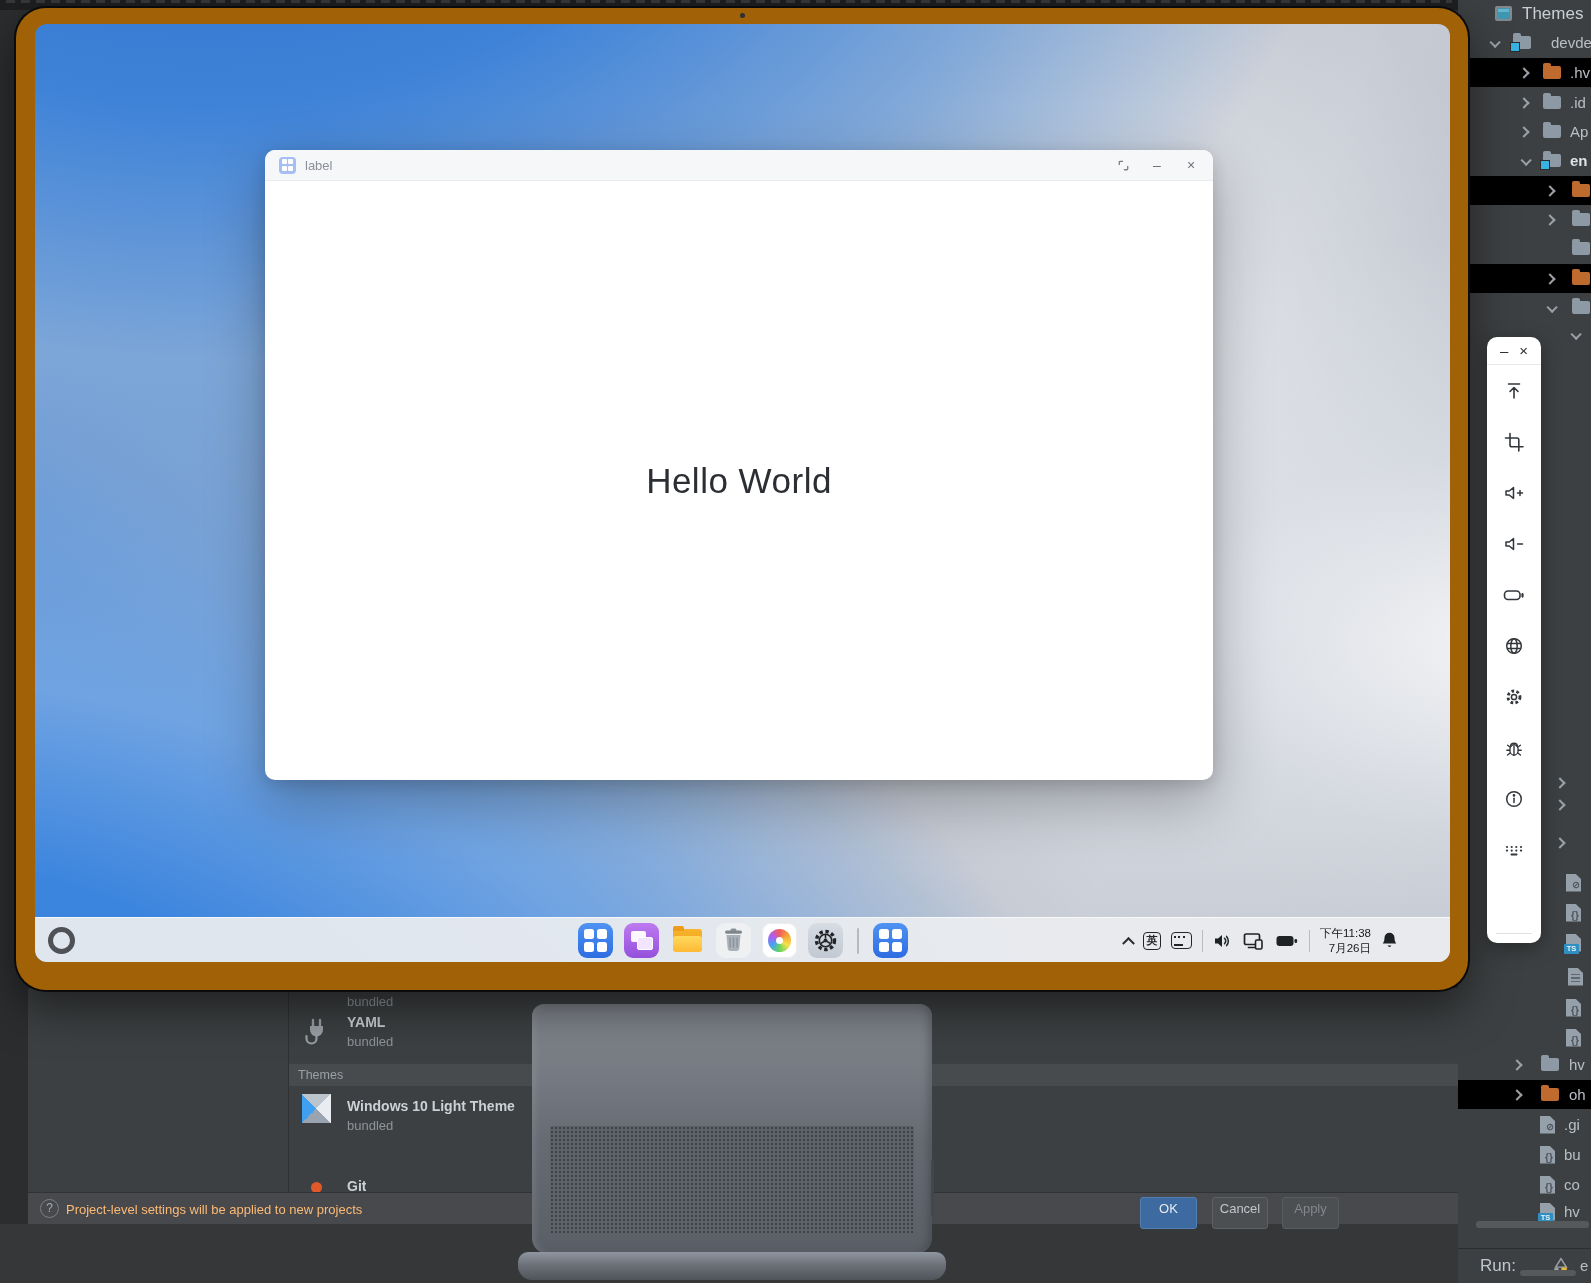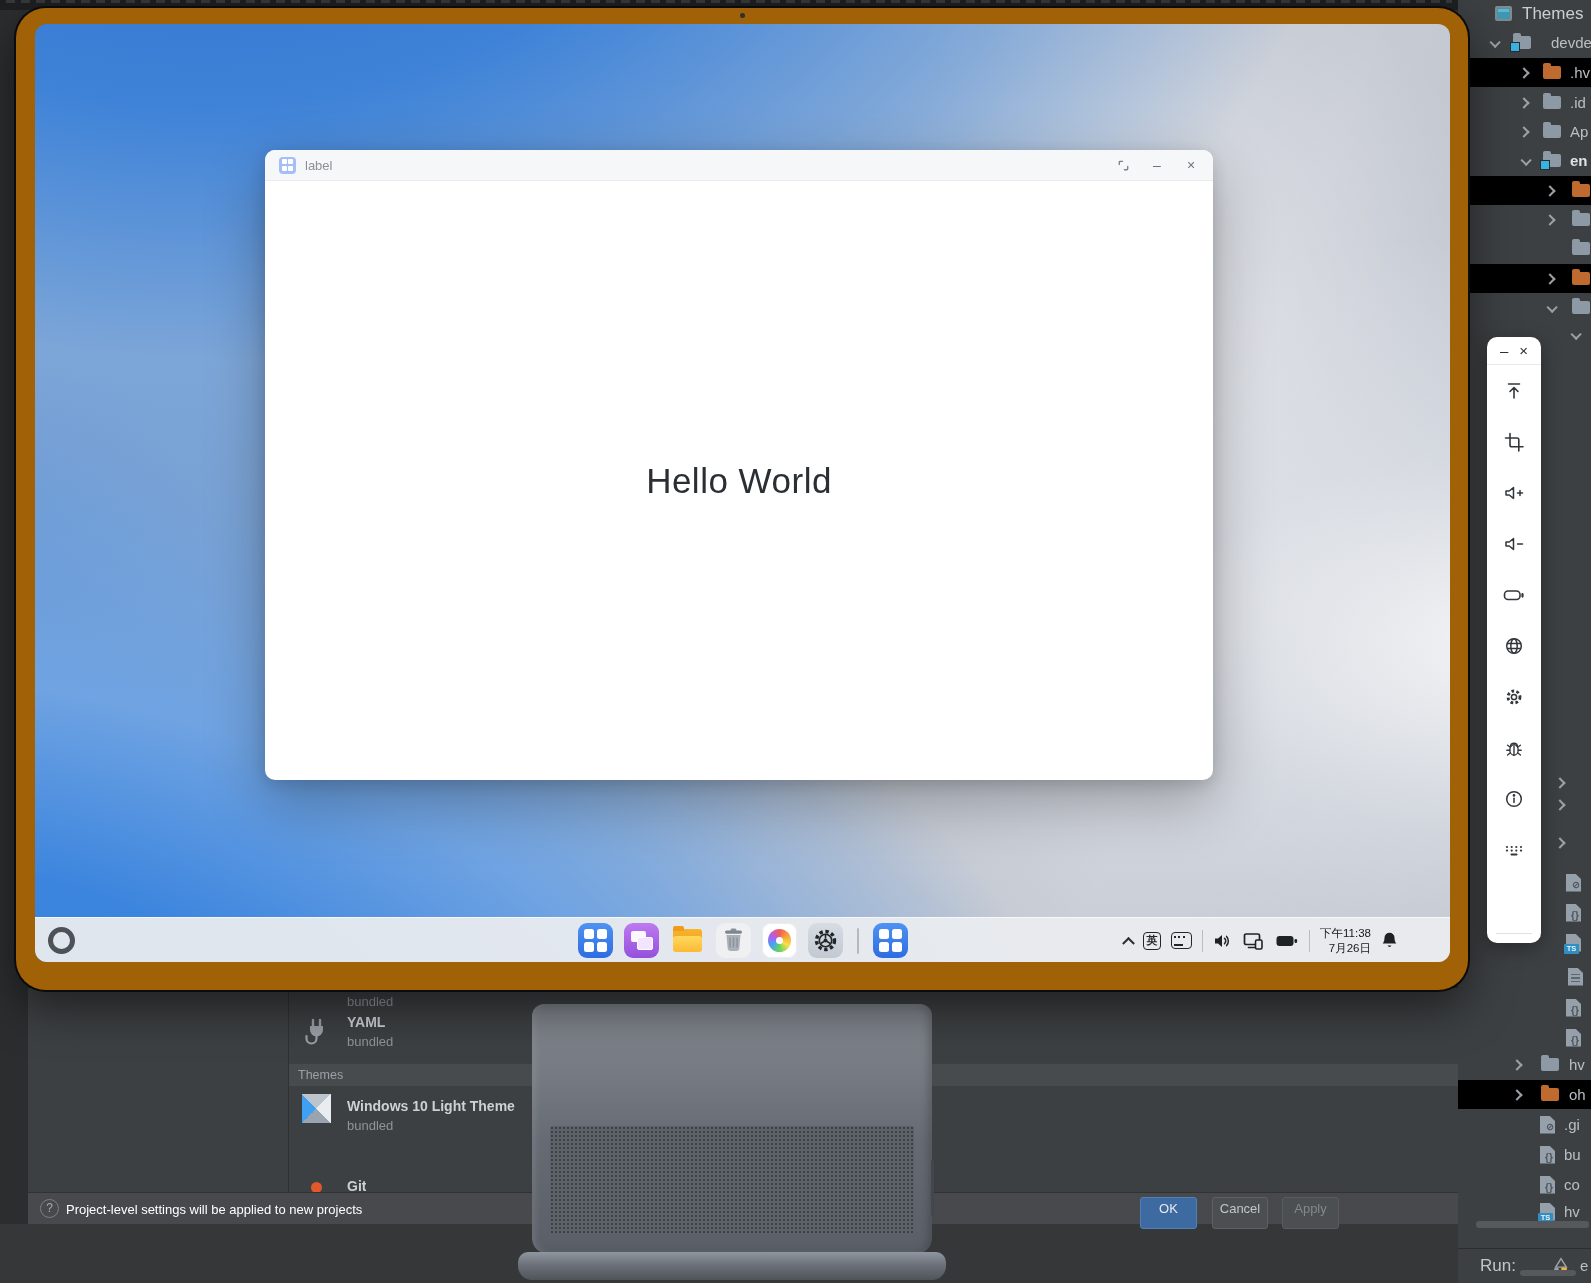--- a/index.html
+++ b/index.html
@@ -51,21 +51,21 @@
   .dlg-item-name { position:absolute; font-size:14px; font-weight:bold; color:#ccd1d6; }
   .dlg-item-status { position:absolute; font-size:13px; color:#8f949a; }
   .dlg-section { position:absolute; left:261px; right:0; height:22px; background:#484b4e; color:#9aa0a6; font-size:12.5px; line-height:22px; padding-left:9px; }
   .theme-icon { position:absolute; left:274px; top:106px; width:29px; height:29px;
     background:conic-gradient(from 45deg,#e9edf1 0 25%,#99a4b0 25% 50%,#3f9ff0 50% 75%,#bcc4cd 75% 100%); }
   .git-dot { position:absolute; left:283px; top:194px; width:11px; height:11px; border-radius:50%; background:#e0592b; }
   .git-label { position:absolute; left:319px; top:190px; font-size:14px; font-weight:bold; color:#ccd1d6; height:14px; overflow:hidden; }
   .dlg-status { position:absolute; left:0; top:204px; width:100%; height:32px; background:#47494c; border-top:1px solid #303234; }
   .help-circle { position:absolute; left:12px; top:6px; width:19px; height:19px; border:1.5px solid #7b8085; border-radius:50%;
     color:#a8adb2; font-size:12px; text-align:center; line-height:17px; }
-  .dlg-hint { position:absolute; left:38px; top:9px; font-size:13px; color:#ffffff; }
+  .dlg-hint { position:absolute; left:38px; top:9px; font-size:13px; color:#fdba74; }
   .dlg-btn { position:absolute; top:4px; height:32px; border-radius:3px; font-size:13px; text-align:center; line-height:22px; }
   .btn-ok { left:1112px; width:57px; background:#3d6aa0; border:1px solid #5380b4; color:#e9ebee; }
   .btn-cancel { left:1184px; width:56px; background:#4b4f52; border:1px solid #5d6164; color:#c2c6ca; }
   .btn-apply { left:1254px; width:57px; background:#4b4f52; border:1px solid #585c5f; color:#83878b; }
 
   
   .stand { left:532px; top:1004px; width:400px; height:250px; z-index:2;
     background:linear-gradient(180deg,#83888f 0%,#757a82 30%,#666b73 55%,#5a5f67 100%);
     border-radius:12px 12px 16px 16px;
     box-shadow:inset 3px 0 6px rgba(255,255,255,.14), inset -3px 0 8px rgba(0,0,0,.25); }

